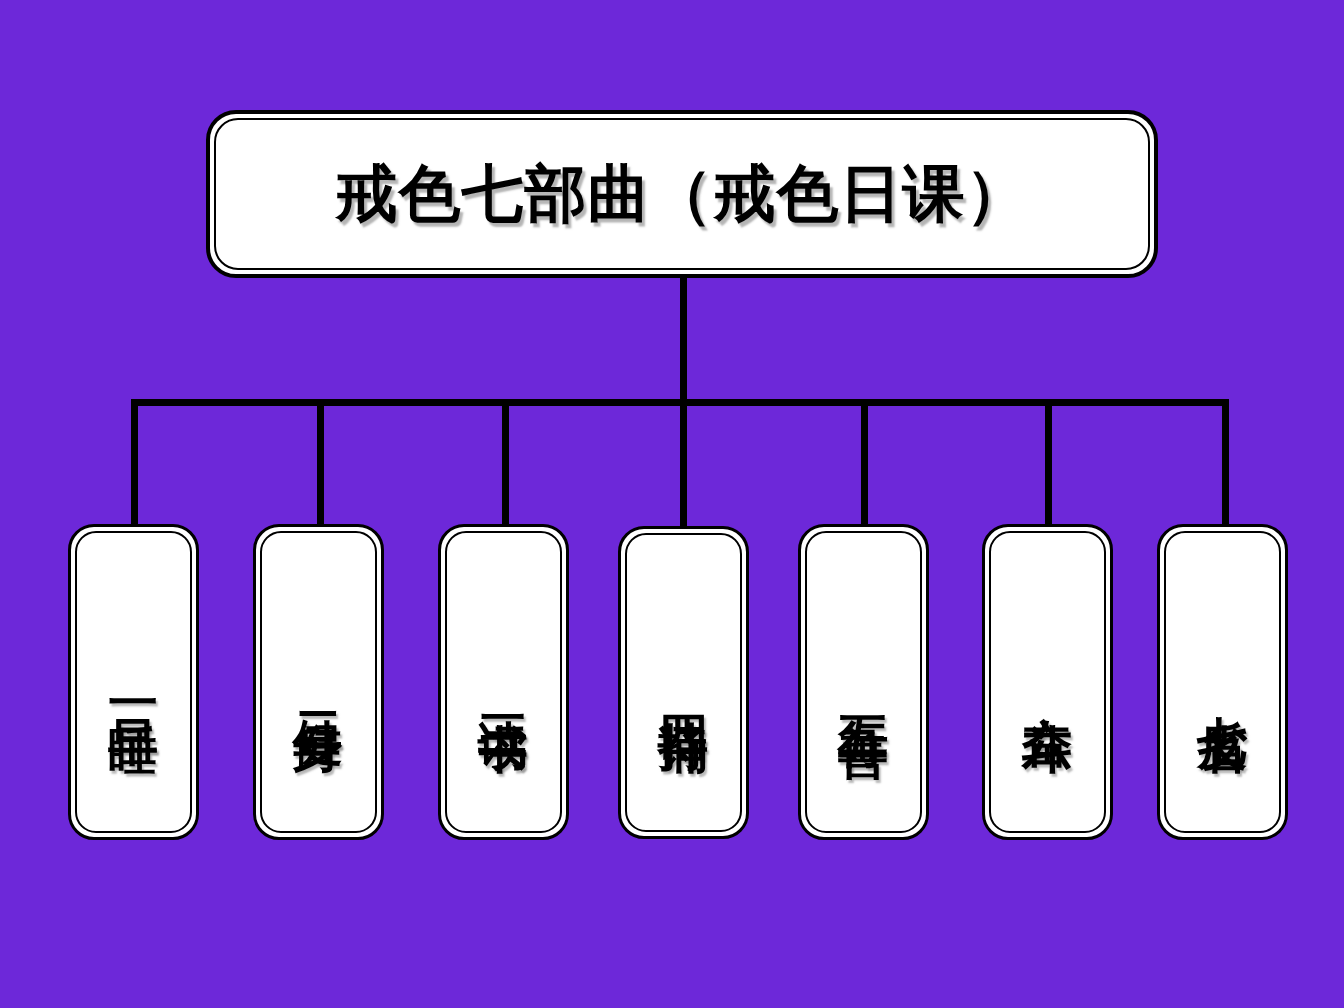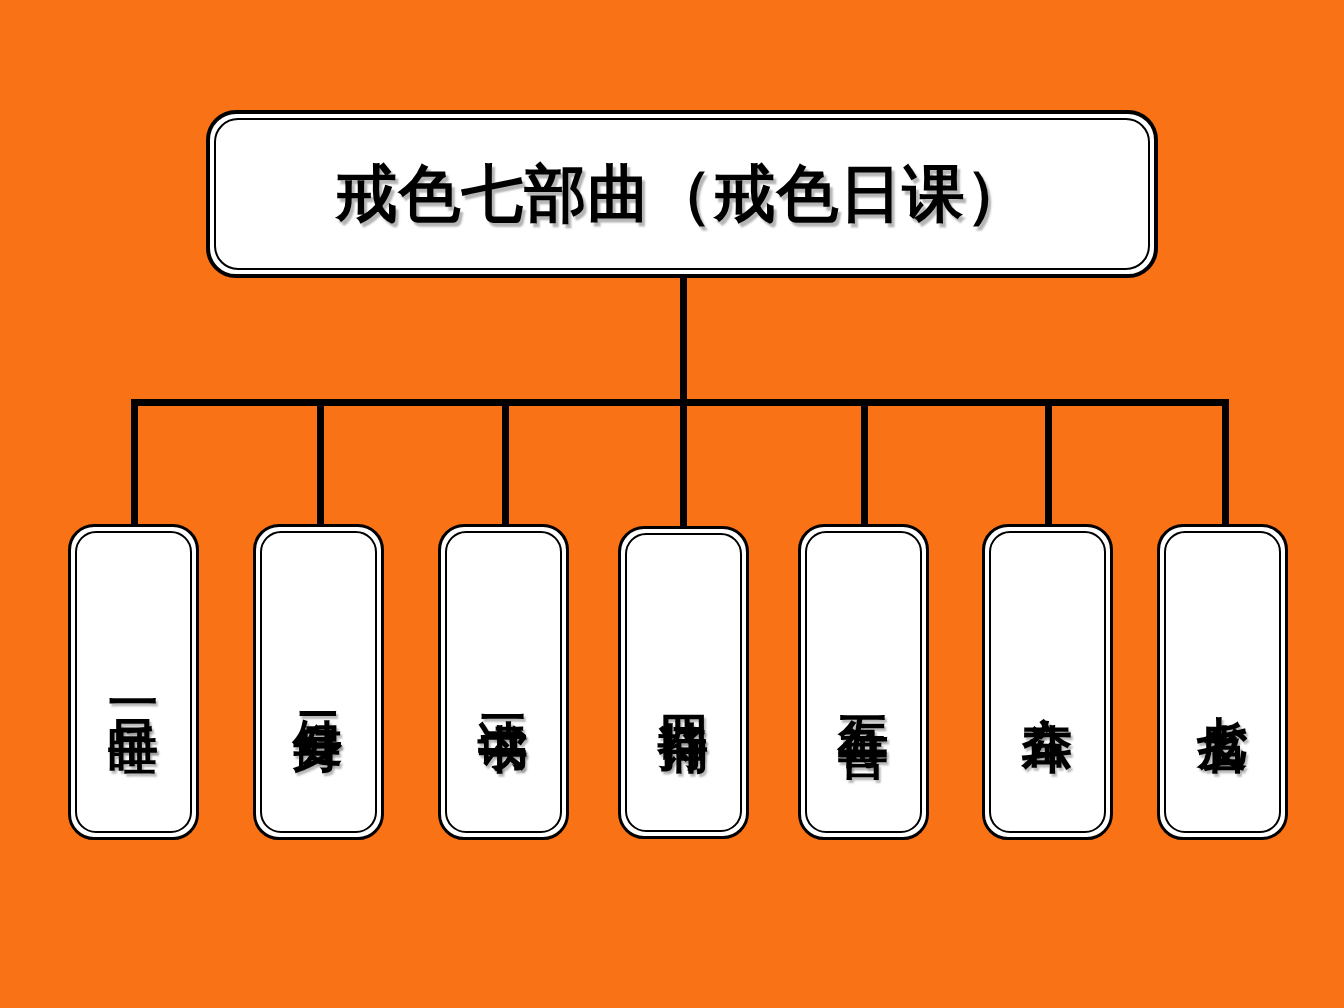--- a/index.html
+++ b/index.html
@@ -5,21 +5,21 @@
 <style>
   html, body {
     margin: 0;
     padding: 0;
     background: #ffffff;
   }
   #canvas {
     position: relative;
     width: 1344px;
     height: 1008px;
-    background: #f97316;
+    background: #6d28d9;
     overflow: hidden;
     font-family: "Liberation Sans", "DejaVu Sans", sans-serif;
   }
 
   
   .root-node {
     position: absolute;
     left: 206px;
     top: 110px;
     width: 952px;

